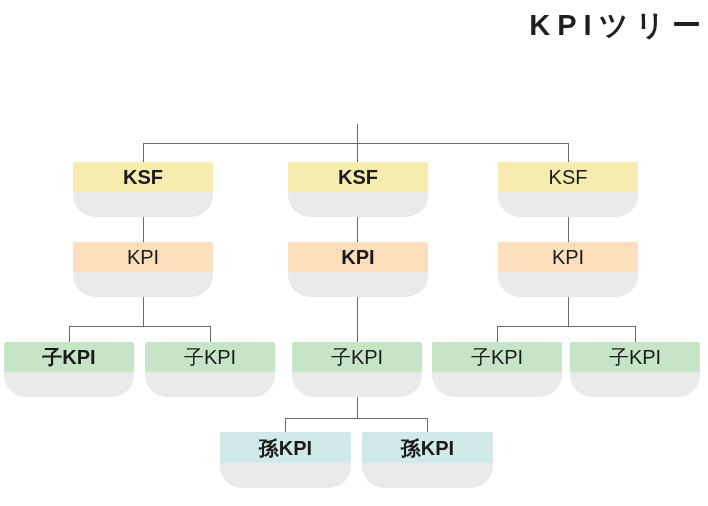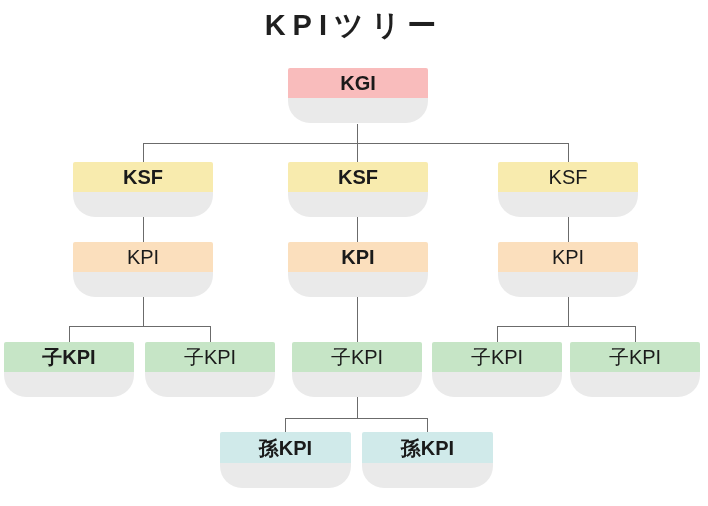--- a/index.html
+++ b/index.html
@@ -4,21 +4,21 @@
 <style>
   html,body{margin:0;padding:0;}
   body{
     width:708px;height:506px;background:#ffffff;
     font-family:"Liberation Sans","DejaVu Sans",sans-serif;
     position:relative;overflow:hidden;
   }
   .canvas{position:absolute;left:0;top:0;width:708px;height:506px;}
   .title{
     position:absolute;left:0;top:6px;width:708px;
-    text-align:center;font-size:29px;font-weight:700;
+    text-align:right;font-size:29px;font-weight:700;
     letter-spacing:7px;color:#1f1f1f;
   }
   .node{position:absolute;}
   .node-head{
     height:30px;display:flex;align-items:center;justify-content:center;
     font-size:20px;color:#1a1a1a;border-radius:2px 2px 0 0;
     line-height:1;
   }
   .node-body{
     height:25px;background:#eaeaea;border-radius:0 0 22px 22px;
@@ -46,26 +46,20 @@
   <div class="line" style="left: 357px; top: 297px; width: 1px; height: 45px; background: rgb(107, 107, 107);"></div>
   <div class="line" style="left: 568px; top: 297px; width: 1px; height: 29px; background: rgb(107, 107, 107);"></div>
   <div class="line" style="left: 497px; top: 326px; width: 139px; height: 1px; background: rgb(107, 107, 107);"></div>
   <div class="line" style="left: 497px; top: 326px; width: 1px; height: 16px; background: rgb(107, 107, 107);"></div>
   <div class="line" style="left: 635px; top: 326px; width: 1px; height: 16px; background: rgb(107, 107, 107);"></div>
   <div class="line" style="left: 357px; top: 396px; width: 1px; height: 22px; background: rgb(107, 107, 107);"></div>
   <div class="line" style="left: 285px; top: 418px; width: 143px; height: 1px; background: rgb(107, 107, 107);"></div>
   <div class="line" style="left: 285px; top: 418px; width: 1px; height: 14px; background: rgb(107, 107, 107);"></div>
   <div class="line" style="left: 427px; top: 418px; width: 1px; height: 14px; background: rgb(107, 107, 107);"></div>
 
-  <div class="node" style="left:288px;top:68px;width:140px;">
-    <div class="node-head" style="background: rgb(249, 188, 188); font-weight: 700; color: rgb(26, 26, 26);">
-        <span>KGI</span>
-      </div>
-    <div class="node-body" style="background: rgb(234, 234, 234);"></div>
-  </div>
 
   <div class="node" style="left:73px;top:162px;width:140px;">
     <div class="node-head" style="background: rgb(248, 235, 174); font-weight: 700; color: rgb(26, 26, 26);">
         <span>KSF</span>
       </div>
     <div class="node-body" style="background: rgb(234, 234, 234);"></div>
   </div>
   <div class="node" style="left:288px;top:162px;width:140px;">
     <div class="node-head" style="background: rgb(248, 235, 174); font-weight: 700; color: rgb(26, 26, 26);">
         <span>KSF</span>

